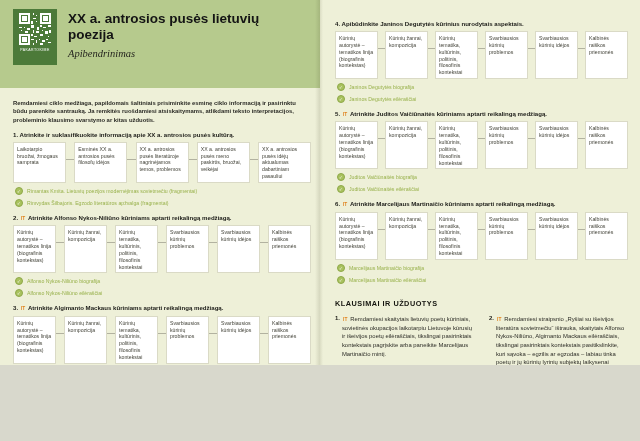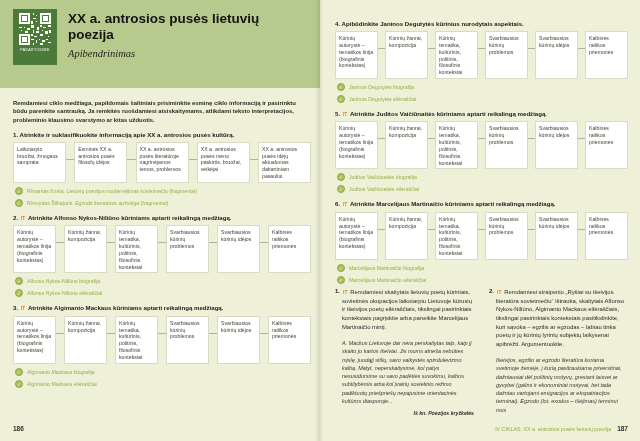--- a/index.html
+++ b/index.html
@@ -1,17 +1,17 @@
 <!DOCTYPE html>
 <html><head>
 <meta charset="utf-8">
 <style>
   html,body { margin:0; padding:0; background:#d8d8cc; }
   .spread {
-    width:640px; height:441px; position:relative; overflow:hidden;
+    width:640px; height:365px; position:relative; overflow:hidden;
     background:#eef0d8; font-family:"Liberation Sans", sans-serif;
     display:flex; margin:0 auto;justify-content:flex-end;
   }
   .spread::before {
     content:""; position:absolute; left:315px; top:0; width:8px; height:100%;
     background:linear-gradient(90deg, rgba(60,60,30,0) 0%, rgba(60,60,30,.10) 45%, rgba(60,60,30,.13) 55%, rgba(60,60,30,0) 100%);
     pointer-events:none; z-index:5;
   }
   .page { width:320px; height:441px; position:relative; box-sizing:border-box; }
 
@@ -318,20 +318,21 @@
             <span class="rtext">Marcelijaus Martinaičio biografija</span>
           </div>
           <div class="resource">
             <span class="ricon">✓</span>
             <span class="rtext">Marcelijaus Martinaičio eilėraščiai</span>
           </div>
         </div>
       </div>
 
       <div class="qa">
+        <div class="qa-heading">KLAUSIMAI IR UŽDUOTYS</div>
         <div class="qa-cols">
           <div class="qa-col">
             <div class="qitem">
               <span class="qnum">1.</span>
               <div class="qbody">
                 <span class="dticon">IT</span>
                 <span>Remdamiesi skaitytais lietuvių poetų kūriniais, sovietinės okupacijos laikotarpiu Lietuvoje kūrusių ir išeivijos poetų eilėraščiais, tikslingai pasirinktais kontekstais pagrįskite arba paneikite Marcelijaus Martinaičio mintį.</span>
                 <div class="quote">A. Mackus Lietuvoje dar nėra perskaitytas taip, kaip jį skaito jo kartos išeiviai. Jis mums atneša nebūties mįslę, juodąjį stilių, savo vaikystės spindulevizmo kalbą. Matyt, neperskaitysime, kol patys nesusidursime su savo padėties suvokimu, kalbos subtilybėmis arba kol įvairių sovietinio režimo padiktuotų priešpriešų nepajusime orientacinės kultūros diasporoje...</div>
                 <div class="attribution">Iš kn. Poezijos kryžkelės</div>
               </div>

